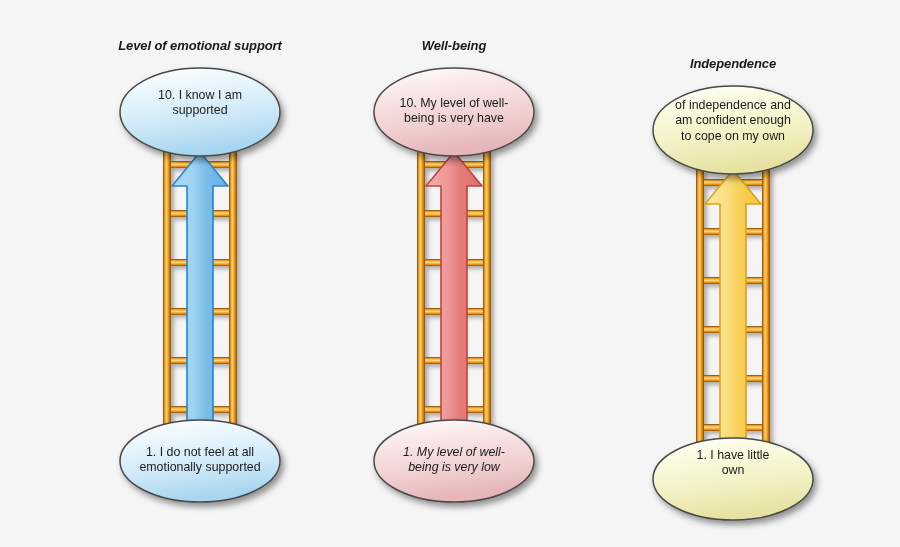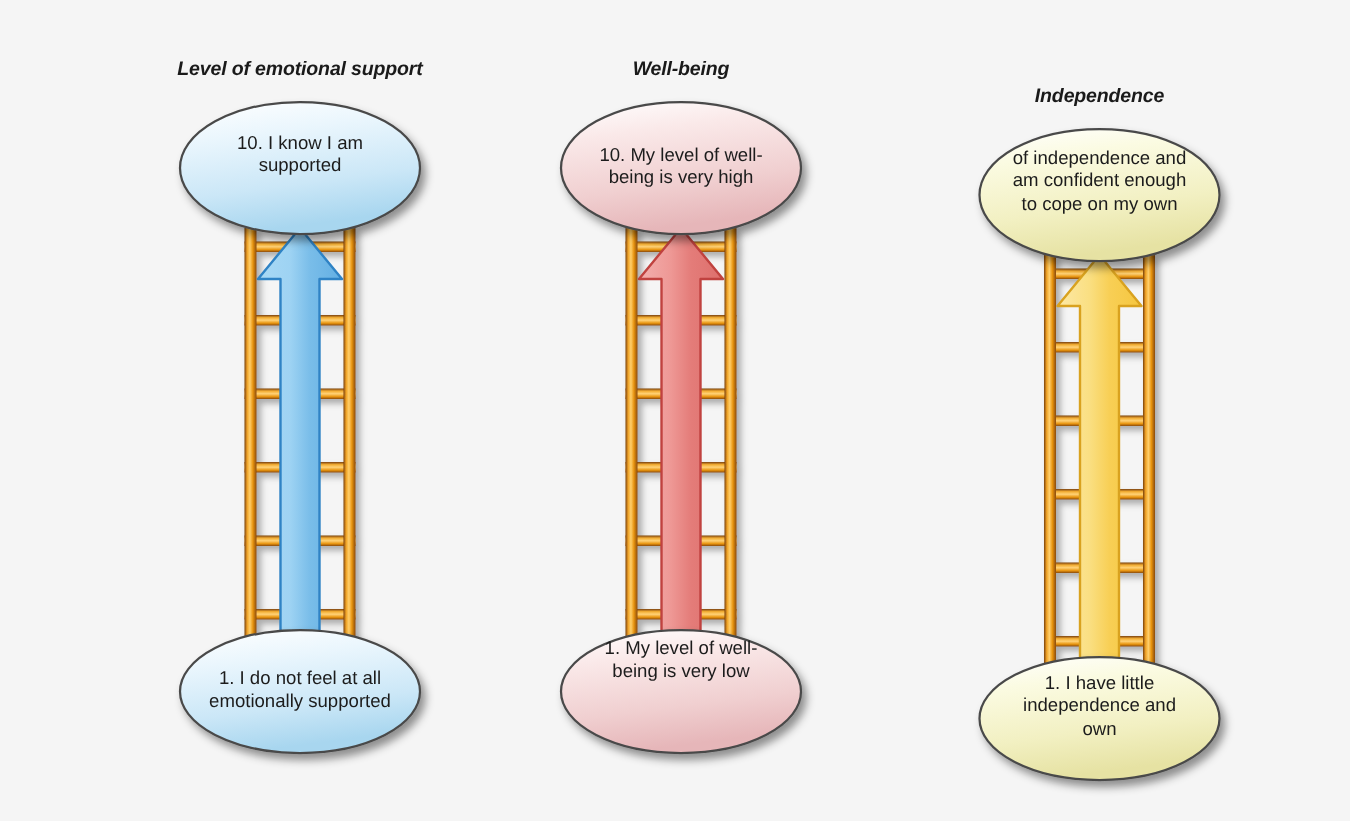--- a/index.html
+++ b/index.html
@@ -181,24 +181,24 @@
       </g>
 
       <path d="M150 152 L178 186 L163 186 L163 425 L137 425 L137 186 L122 186 Z" fill="url(#arrowG2)" stroke="#c0423f" stroke-width="1.6" stroke-linejoin="round"></path>
 
       <ellipse cx="150" cy="112" rx="80" ry="44" fill="url(#bubbleG2)" stroke="#4a4a4a" stroke-width="1.5" filter="url(#sh2)"></ellipse>
       <ellipse cx="150" cy="461" rx="80" ry="41" fill="url(#bubbleG2)" stroke="#4a4a4a" stroke-width="1.5" filter="url(#sh2)"></ellipse>
     </svg>
 
     <div class="bubble-text" style="left:26px; top:96px; width:248px;">
       <div>10. My level of well-</div>
-      <div>being is very high</div>
-    </div>
-
-    <div class="bubble-text" style="left:26px; top:425px; width:248px;">
+      <div>being is very have</div>
+    </div>
+
+    <div class="bubble-text" style="left:26px; top:445px; width:248px;font-style:italic;">
       <div>1. My level of well-</div>
       <div>being is very low</div>
     </div>
   </div>
 
   <div class="column" style="left:583px;margin-top:18px;">
     <div class="col-title">Independence</div>
 
     <svg class="ladder-svg" viewBox="0 0 300 547">
       <defs>
@@ -254,18 +254,17 @@
     </svg>
 
     <div class="bubble-text" style="left:22px; top:80px; width:256px;">
       <div>of independence and</div>
       <div>am confident enough</div>
       <div>to cope on my own</div>
     </div>
 
     <div class="bubble-text" style="left:26px; top:430px; width:248px;">
       <div>1. I have little</div>
-      <div>independence and</div>
       <div>own</div>
     </div>
   </div>
 
 </div>
 
 </body></html>

